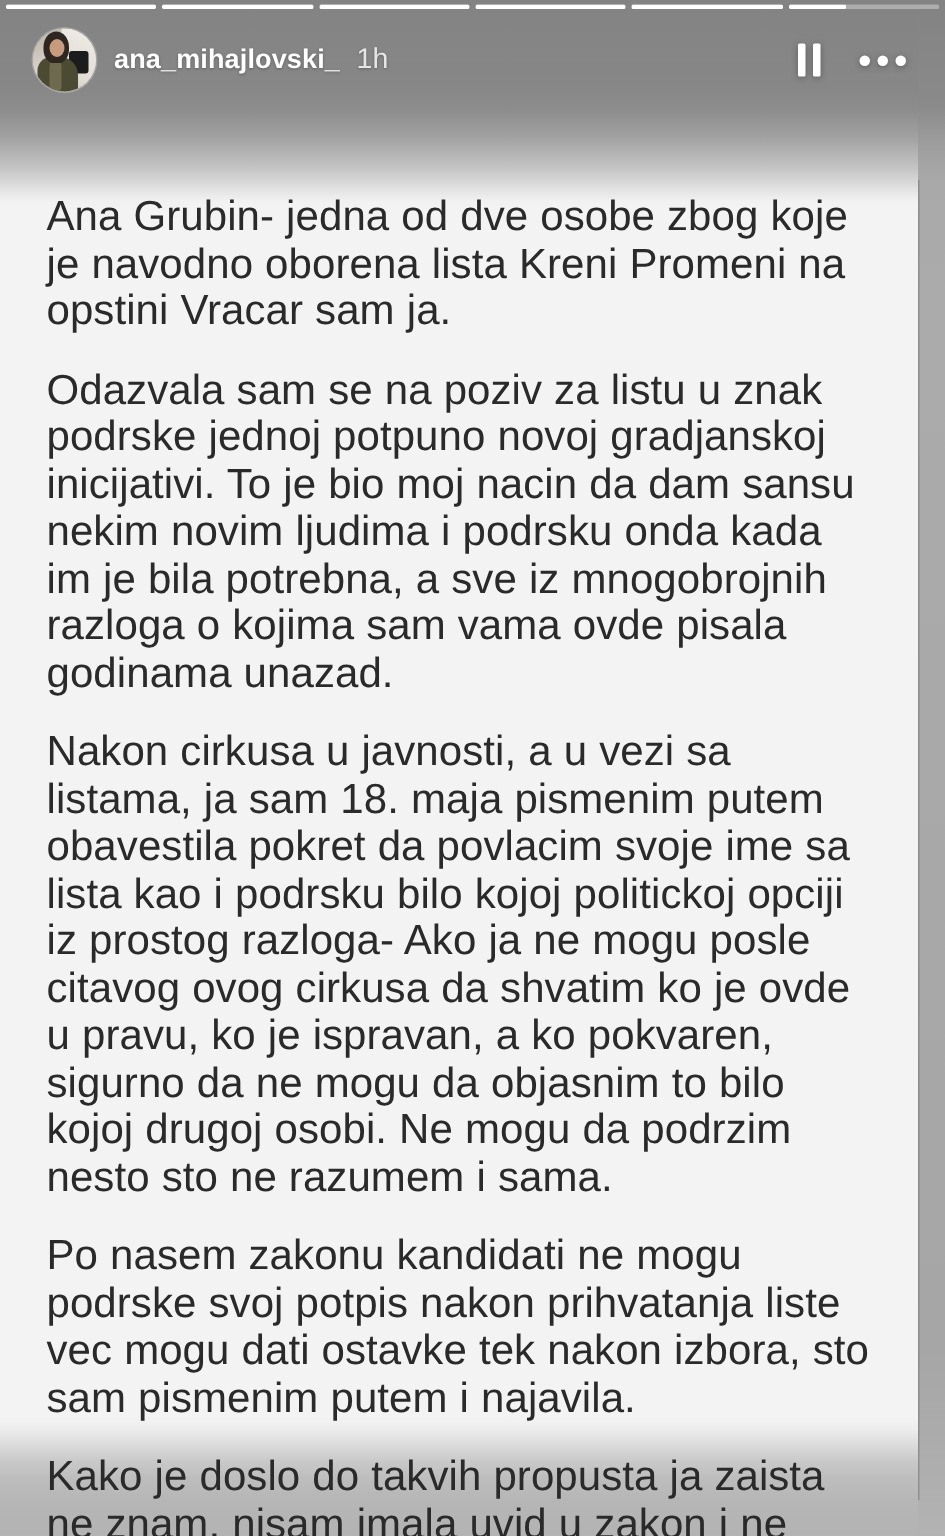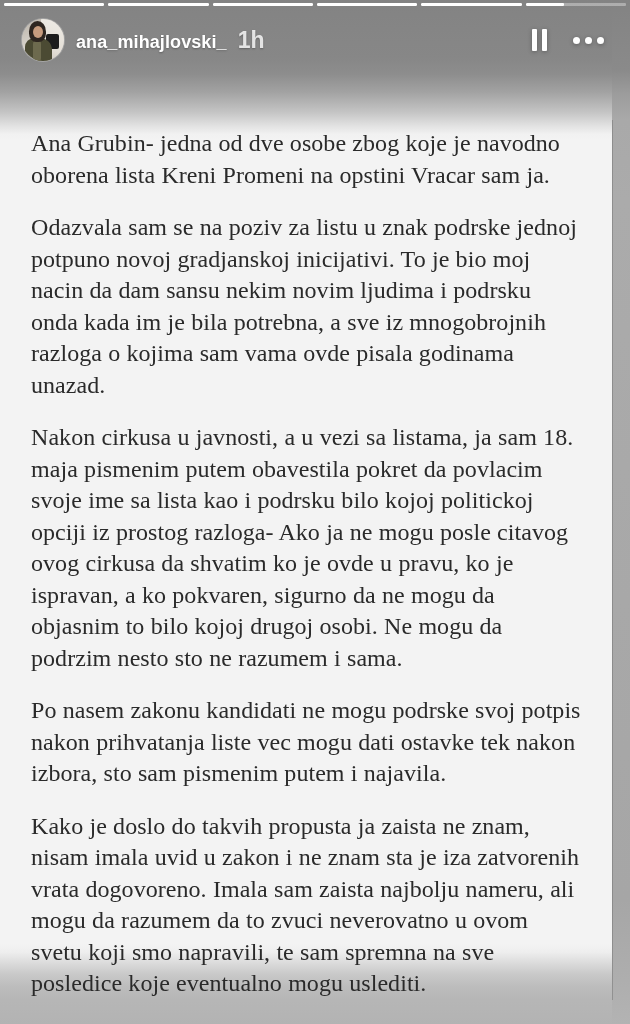--- a/index.html
+++ b/index.html
@@ -175,22 +175,22 @@
   .username {
     color: #ffffff;
     font-size: 18px;
     font-weight: 600;
     letter-spacing: 0.1px;
     text-shadow: 0 1px 2px rgba(0,0,0,0.30);
     white-space: nowrap;
   }
   .timeago {
     color: rgba(255,255,255,0.82);
-    font-size: 23px;
-    font-weight: 700;
+    font-size: 19px;
+    font-weight: 400;
     margin-left: 11px;
     text-shadow: 0 1px 2px rgba(0,0,0,0.28);
     white-space: nowrap;
   }
 
   .hactions {
     display: flex;
     align-items: center;
     gap: 26px;
     flex: 0 0 auto;
@@ -225,23 +225,23 @@
   
   .story-text {
     position: absolute;
     left: 0; top: 128px;
     width: 612px;
     box-sizing: border-box;
     padding: 0 30px 0 31px;
     z-index: 3;
   }
   .para {
-    font-family: Liberation Serif, serif;
+    font-family: Liberation Sans, sans-serif;
     color: #2a2a2a;
-    font-size: 24px;
+    font-size: 28px;
     line-height: 31.5px;
     margin: 0 0 21px 0;
     letter-spacing: 0.05px;
     word-spacing: 0.2px;
     text-rendering: optimizeLegibility;
   }
   .para:last-child { margin-bottom: 0; }
 </style>
 </head>
 <body>

